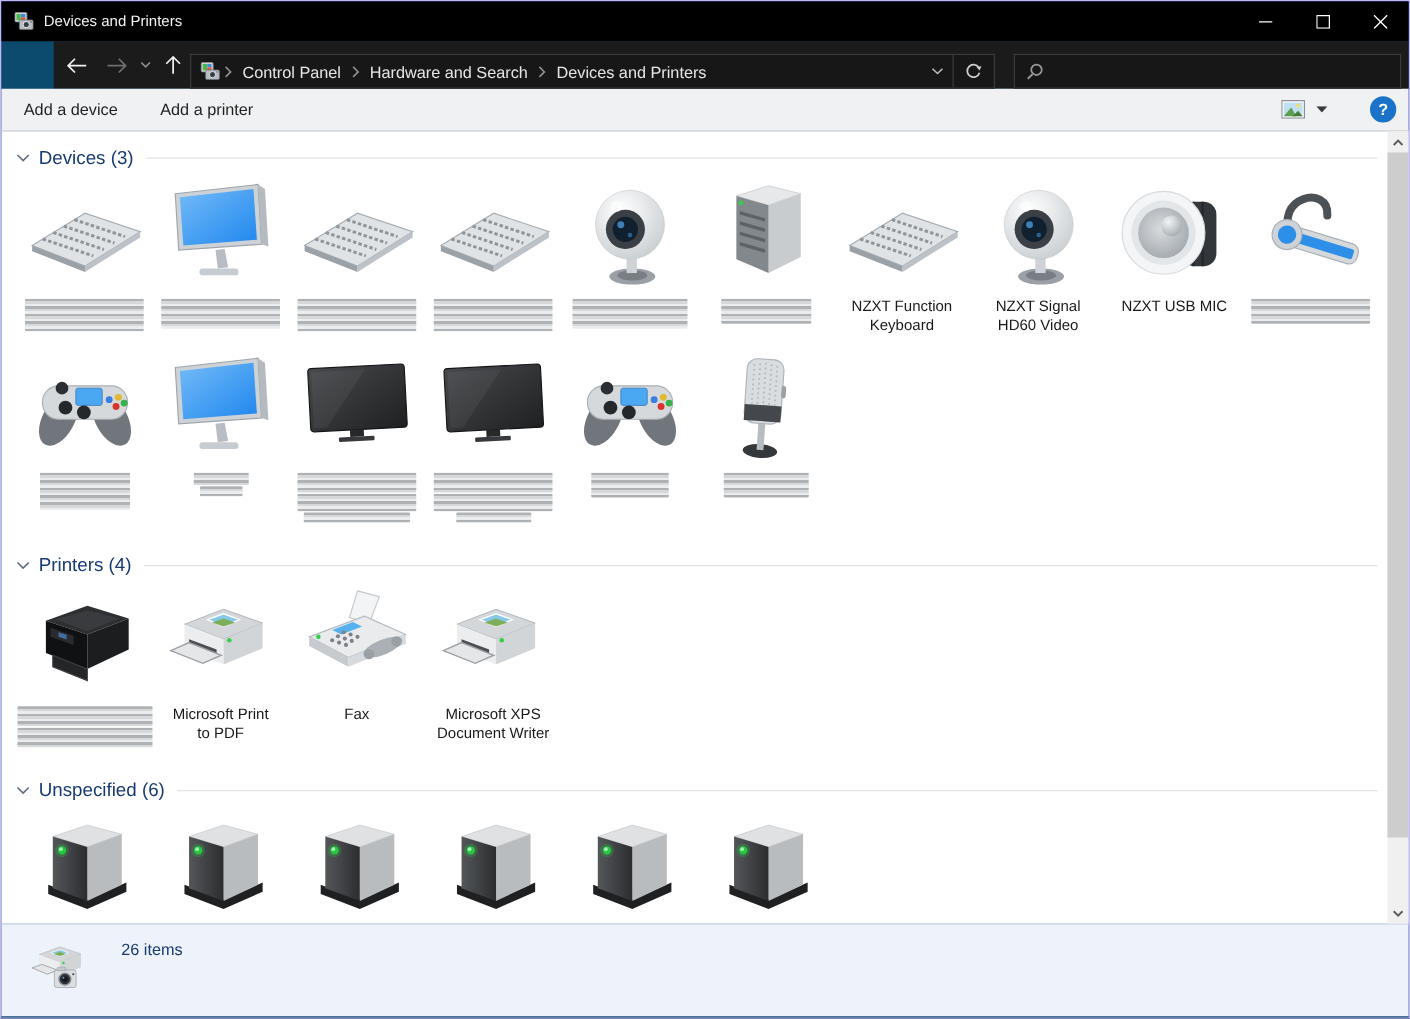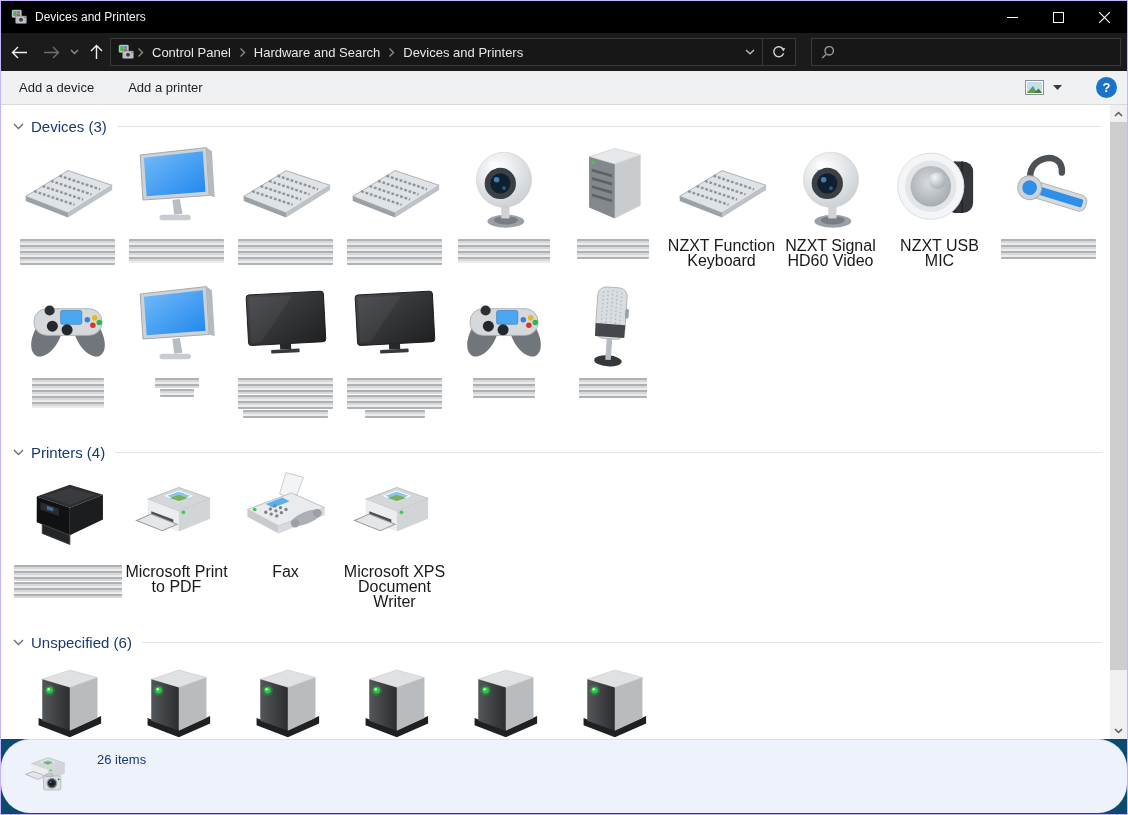--- a/index.html
+++ b/index.html
@@ -8,21 +8,21 @@
   .window { width:1128px; height:815px; background:#0c4a6e; position:relative; border:1px solid #c4b5fd; overflow:hidden; }
 
   
   .titlebar { height:32px; background:#000; color:#fff; display:flex; align-items:center; }
   .titlebar .app-ic { width:16px; height:16px; margin-left:10px; }
   .titlebar .title { margin-left:8px; font-size:12px; color:#f2f2f2; }
   .win-controls { margin-left:auto; display:flex; height:100%; }
   .win-btn { width:46px; height:100%; display:flex; align-items:center; justify-content:center; }
 
   
-  .navbar { height:38px; background:#1b1b1b; display:flex; align-items:center; }
+  .navbar { height:38px; background:#1b1b1b; display:flex; align-items:flex-end;margin-left:42px; }
   .nav-btn { height:100%; display:flex; align-items:center; justify-content:center; }
   .nb-back{ width:36px; } .nb-fwd{ width:28px; } .nb-hist{ width:18px; } .nb-up{ width:27px; }
   .addr { flex:1; height:28px; background:#171717; border:1px solid #3a3a3a; display:flex; align-items:center; margin-right:15px; padding-left:7px; }
   .addr .app-ic { width:16px; height:16px; }
   .crumbs { display:flex; align-items:center; }
   .crumb { font-size:13px; color:#e6e6e6; padding:0 5px; white-space:nowrap; }
   .bc-sep { margin:0 3px; }
   .addr-spacer { flex:1; }
   .addr-chev { width:24px; height:100%; display:flex; align-items:center; justify-content:center; }
   .addr-div { width:1px; height:26px; background:#3a3a3a; }
@@ -44,32 +44,32 @@
   .main { display:flex; height:634px; background:#fff; }
   .content { flex:1; padding:2px 0 0 12px; overflow:hidden; }
   .section-header { display:flex; align-items:center; height:22px; margin:8px 0 6px 0; }
   .section-header .chev { margin-right:7px; }
   .section-title { font-size:15px; color:#173a73; white-space:nowrap; }
   .section-rule { flex:1; height:1px; background:#e4e4e4; margin-left:10px; margin-right:8px; }
   .tiles { display:flex; flex-wrap:wrap; }
   .tile { width:109px; display:flex; flex-direction:column; align-items:center; margin-bottom:14px; }
   .icon-box { height:92px; width:100%; display:flex; align-items:flex-end; justify-content:center; }
   .tile-icon { width:92px; height:92px; }
-  .tile-label { margin-top:3px; font-size:16px; line-height:15px; color:#191919; text-align:center; white-space:pre-line; width:109px; }
+  .tile-label { margin-top:3px; font-size:12px; line-height:15px; color:#191919; text-align:center; white-space:pre-line; width:109px; }
   .redacted { margin:1px auto; border-radius:1px;
     background:repeating-linear-gradient(180deg,#afb2b5 0 2px,#d6d8da 2px 4px,#ebeced 4px 6px); }
 
   
   .scrollbar { width:17px; background:#f0f0f0; display:flex; flex-direction:column; }
   .sb-arrow { height:17px; display:flex; align-items:center; justify-content:center; }
   .sb-track { flex:1; position:relative; }
   .sb-thumb { position:absolute; top:0; left:0; right:0; bottom:52px; background:#cdcdcd; }
 
   
-  .statusbar { height:74px; background:#edf2fb; border-top:1px solid #d8dfee; display:flex; padding:8px 0 0 18px;border-radius:29px; }
+  .statusbar { height:74px; background:#edf2fb; border-top:1px solid #d8dfee; display:flex; padding:8px 0 0 18px; }
   .status-icon { width:58px; height:56px; }
   .status-text { margin-left:20px; margin-top:4px; font-size:13px; color:#173a73; }
 </style>
 </head>
 <body>
 
 <svg width="0" height="0" style="position:absolute">
   <defs>
     <linearGradient id="gBlue" x1="0" y1="0" x2="1" y2="1">
       <stop offset="0" stop-color="#74bbf8"></stop>

